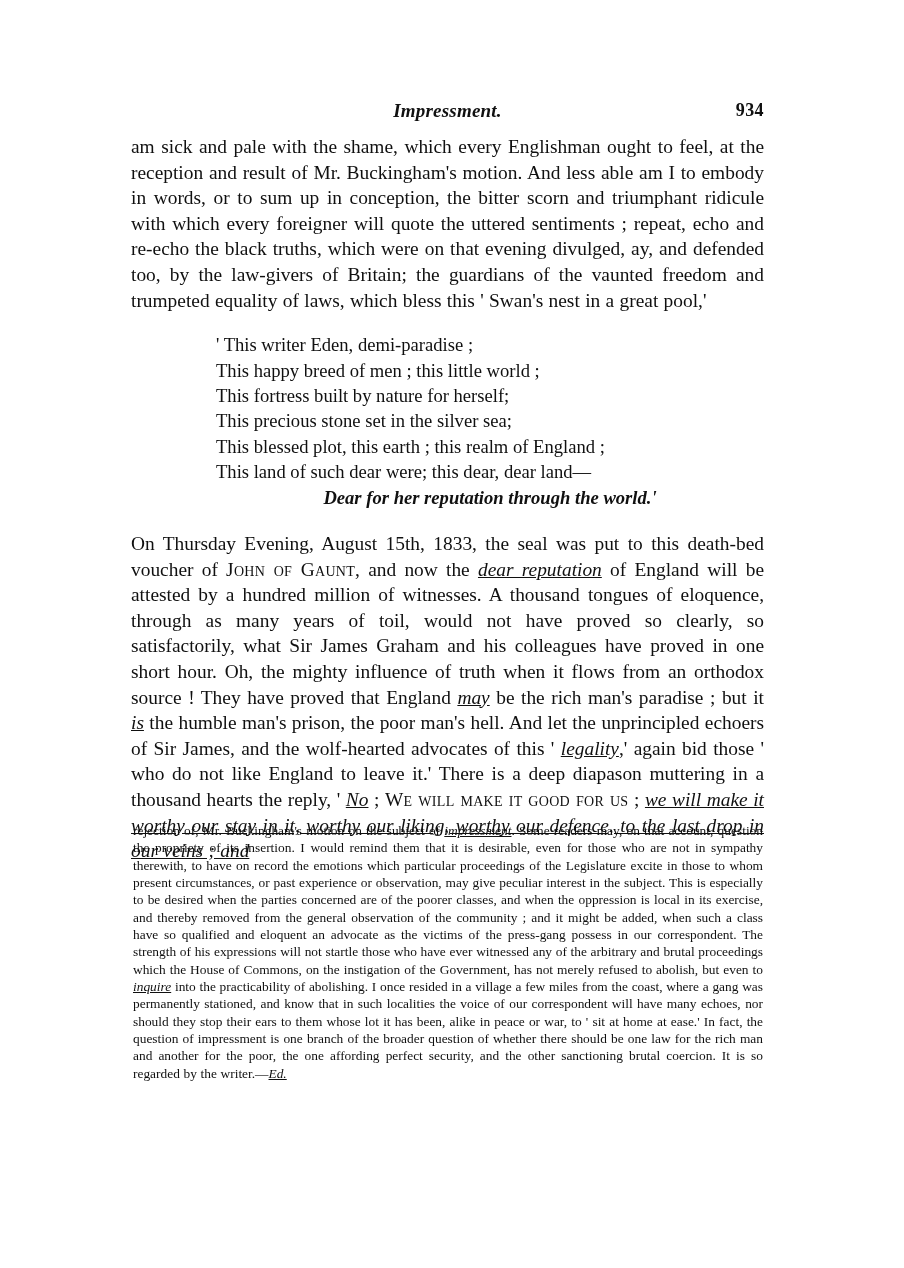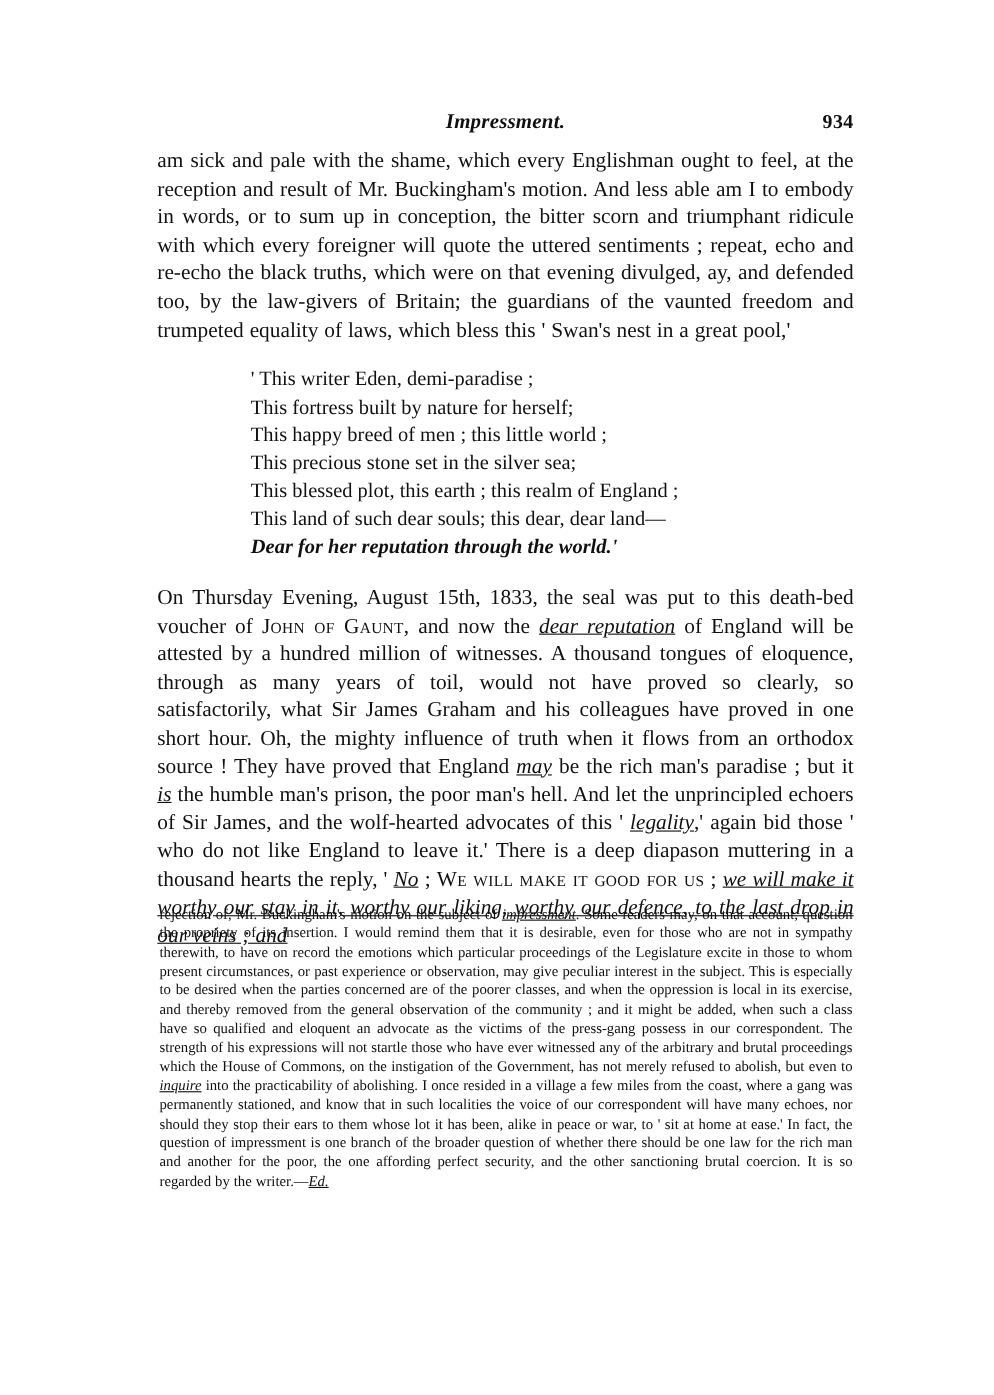--- a/index.html
+++ b/index.html
@@ -11,21 +11,21 @@
     width: 904px;
     height: 1268px;
     position: relative;
     font-family: "Liberation Serif", "DejaVu Serif", serif;
     color: #101010;
     overflow: hidden;
   }
 
   .page {
     position: absolute;
-    left: 16px; top: 0;
+    left: 4px; top: 0;
     width: 772px;
     height: 1268px;
     background: #ffffff;
   }
 
   
   .runhead {
     position: absolute;
     left: 127px;
     top: 100px;
@@ -72,21 +72,21 @@
   .gap-verse-bottom { height: 21px; }
 
   
   .verse {
     margin: 0;
     padding-left: 85px;
     font-size: 18.6px;
     line-height: 25.4px;
   }
   .verse div { white-space: nowrap; }
-  .verse div.it { font-style: italic; font-weight: 700; }
+  .verse div.it { font-style: italic; font-weight: 700; text-align: center; }
 
   i { font-style: italic; text-decoration: underline; }
   .sc {
     font-variant: small-caps;
     letter-spacing: 0.3px;
   }
 
   
   .footnote {
     position: absolute;
@@ -112,25 +112,25 @@
   </div>
 
   <div class="textblock">
 
     <p class="body">am sick and pale with the shame, which every Englishman ought to feel, at the reception and result of Mr. Buckingham's motion. And less able am I to embody in words, or to sum up in conception, the bitter scorn and triumphant ridicule with which every foreigner will quote the uttered sentiments ; repeat, echo and re-echo the black truths, which were on that evening divulged, ay, and defended too, by the law-givers of Britain; the guardians of the vaunted freedom and trumpeted equality of laws, which bless this ' Swan's nest in a great pool,'</p>
 
     <div class="gap-verse-top"></div>
 
     <div class="verse">
       <div>' This writer Eden, demi-paradise ;</div>
+      <div>This happy breed of men ;  this little world ;</div>
       <div>This fortress built by nature for herself;</div>
-      <div>This happy breed of men ;  this little world ;</div>
       <div>This precious stone set in the silver sea;</div>
       <div>This blessed plot, this earth ; this realm of England ;</div>
-      <div>This land of such dear souls;  this dear, dear land—</div>
+      <div>This land of such dear were;  this dear, dear land—</div>
       <div class="it">Dear for her reputation through the world.'</div>
     </div>
 
     <div class="gap-verse-bottom"></div>
 
     <p class="body"><span>On Thursday Evening, August 15th, 1833, the seal was put to this death-bed voucher of </span><span class="sc">John of Gaunt</span><span>, and now the </span><i>dear reputation</i><span> of England will be attested by a hundred million of witnesses.  A thousand tongues of eloquence, through as many years of toil, would not have proved so clearly, so satisfactorily, what Sir James Graham and his colleagues have proved in one short hour.  Oh, the mighty influence of truth when it flows from an orthodox source !  They have proved that England </span><i>may</i><span> be the rich man's paradise ; but it </span><i>is</i><span> the humble man's prison, the poor man's hell.   And let the unprincipled echoers of Sir James, and the wolf-hearted advocates of this ' </span><i>legality</i><span>,' again bid those ' who do not like England to leave it.'  There is a deep diapason muttering in a thousand hearts the reply, ' </span><i>No</i><span> ; </span><span class="sc">We will make it good for us</span><span> ; </span><i>we will make it worthy our stay in it, worthy our liking, worthy our defence, to the last drop in our veins ; and</i></p>
 
   </div>
 
   <div class="footnote">

